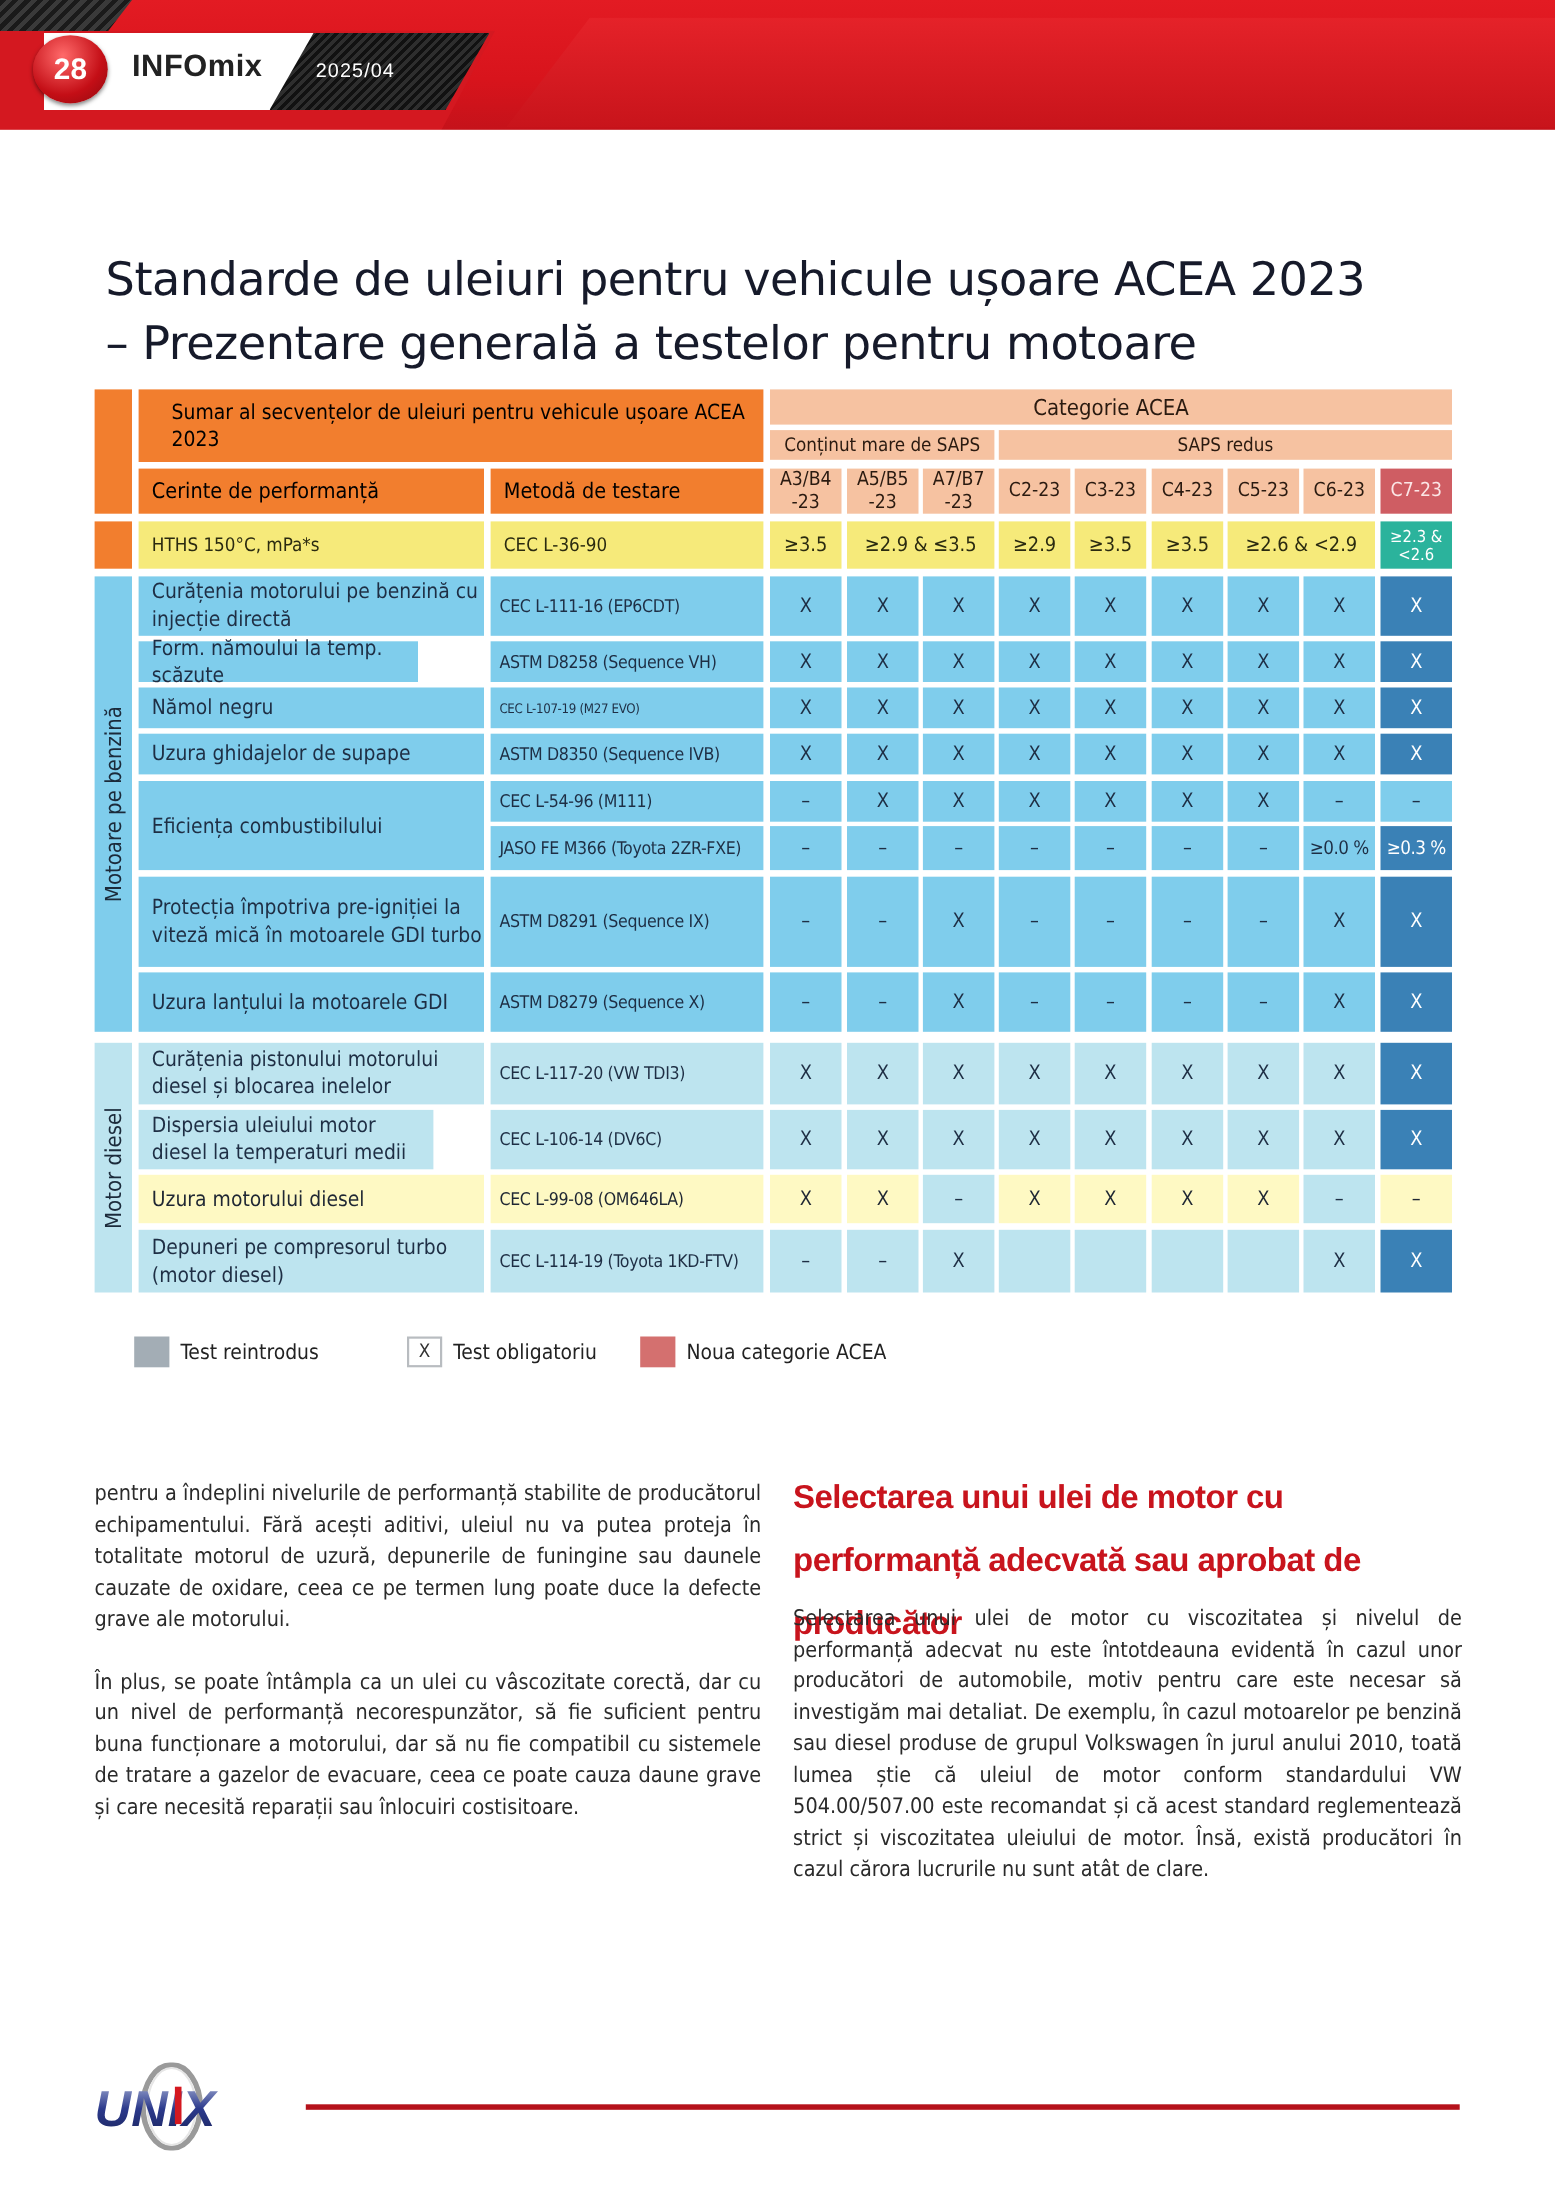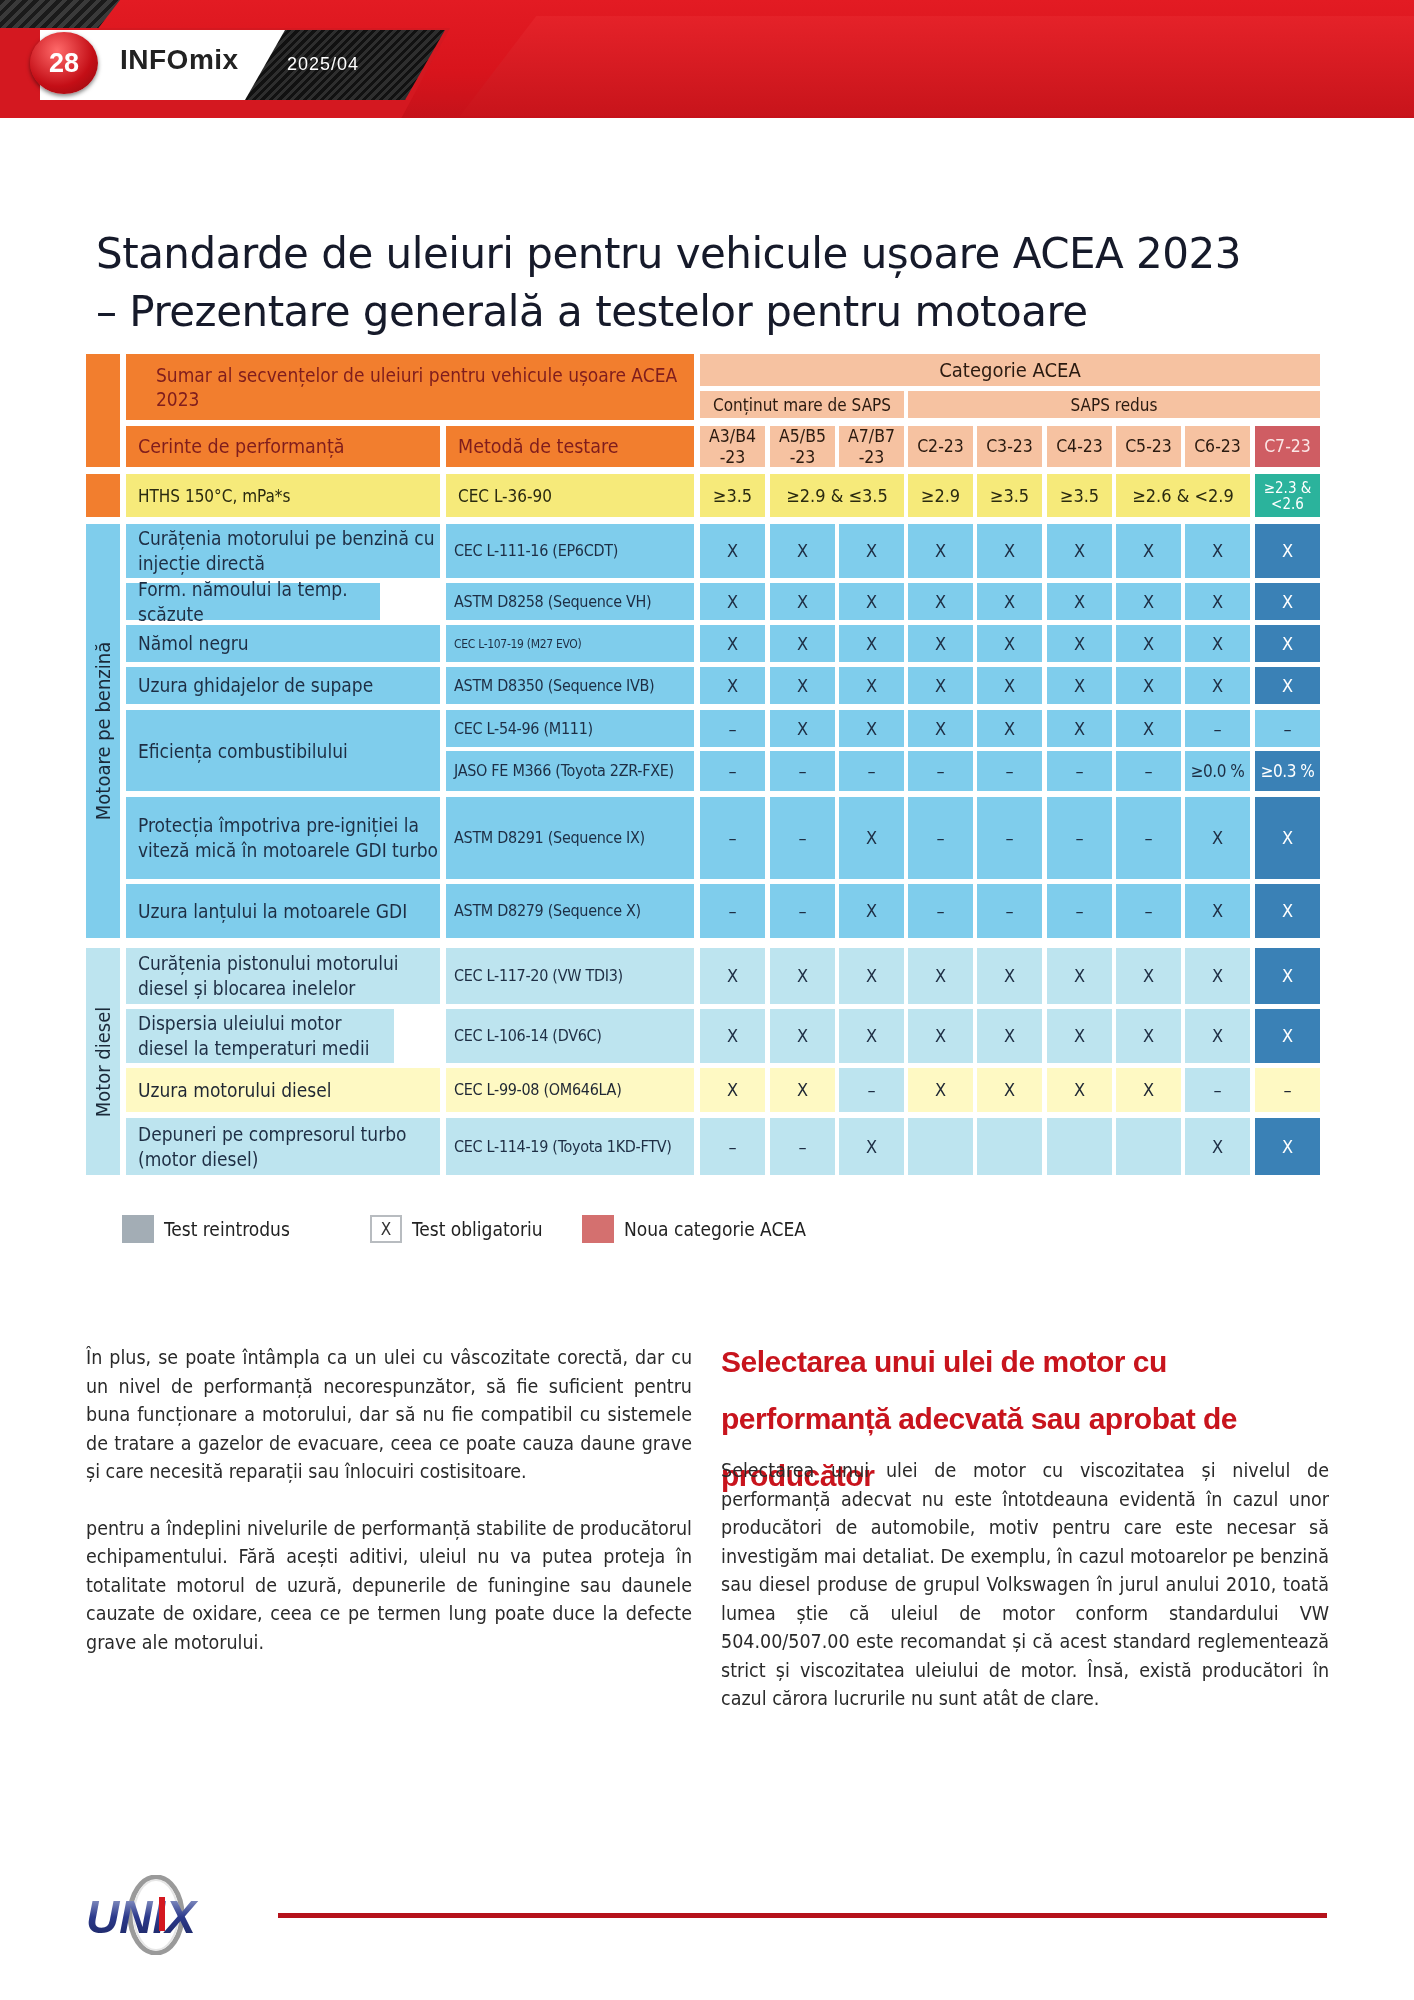--- a/index.html
+++ b/index.html
@@ -15,21 +15,21 @@
   .page-badge { position:absolute; left:30px; top:32px; width:68px; height:62px; border-radius:50%; background:radial-gradient(circle at 40% 30%,#ff6a6a,#c40e16 60%,#8c0a0f); color:#fff; font-weight:bold; font-size:27px; display:flex; align-items:center; justify-content:center; box-shadow:0 2px 4px rgba(0,0,0,.5); font-family:"Liberation Sans",sans-serif; }
   .brand { position:absolute; left:120px; top:44px; font-size:28px; font-weight:bold; color:#222; font-family:"Liberation Sans",sans-serif; letter-spacing:.5px; }
   .issue { position:absolute; left:287px; top:54px; font-size:18px; color:#fff; font-family:"Liberation Sans",sans-serif; letter-spacing:1px; }
   .section-title { position:absolute; left:511px; top:42px; font-size:36px; font-weight:bold; color:#fff; font-family:"Liberation Sans",sans-serif; letter-spacing:1px; }
 
   .doc-title { position:absolute; left:96px; top:225px; width:1240px; font-family:"DejaVu Sans",sans-serif; font-size:42px; line-height:58px; color:#161a2a; font-weight:500; letter-spacing:-.5px; }
 
   
   .tbl { position:absolute; left:86px; top:354px; width:1238px; }
   .cell { position:absolute; box-sizing:border-box; display:flex; align-items:center; font-size:18px; line-height:24px; }
-  .c-orange { background:#f27e2e; color:#7f1d1d; }
+  .c-orange { background:#f27e2e; color:#000000; }
   .c-peach { background:#f6c2a1; color:#2a1a10; justify-content:center; }
   .c-yellow { background:#f6ea7a; color:#2a2a10; }
   .c-blue { background:#7fcdec; color:#1e2e44; }
   .c-lblue { background:#bde4ef; color:#1e2e44; }
   .c-grey { background:#fef9c3; color:#1f2733; }
   .c-dark { background:#3a81b6; color:#ffffff; justify-content:center; }
   .c-red { background:#cf5d63; color:#fbe6e6; justify-content:center; }
   .c-teal { background:#2bb39c; color:#ffffff; justify-content:center; }
   .mark { justify-content:center; font-size:18px; }
   .pad { padding-left:12px; }
@@ -243,22 +243,22 @@
     <div class="leg-sw" style="border:2px solid #b8bcc0;background:#fff;color:#333;">X</div>
     <span>Test obligatoriu</span>
   </div>
   <div class="leg-item" style="left:460px;">
     <div class="leg-sw" style="background:#d4706f;"></div>
     <span>Noua categorie ACEA</span>
   </div>
 </div>
 
 <div class="col" style="left:86px; top:1344px; width:606px;">
+  <p>pentru a îndeplini nivelurile de performanță stabilite de producătorul echipamentului. Fără acești aditivi, uleiul nu va putea proteja în totalitate motorul de uzură, depunerile de funingine sau daunele cauzate de oxidare, ceea ce pe termen lung poate duce la defecte grave ale motorului.</p>
   <p>În plus, se poate întâmpla ca un ulei cu vâscozitate corectă, dar cu un nivel de performanță necorespunzător, să fie suficient pentru buna funcționare a motorului, dar să nu fie compatibil cu sistemele de tratare a gazelor de evacuare, ceea ce poate cauza daune grave și care necesită reparații sau înlocuiri costisitoare.</p>
-  <p>pentru a îndeplini nivelurile de performanță stabilite de producătorul echipamentului. Fără acești aditivi, uleiul nu va putea proteja în totalitate motorul de uzură, depunerile de funingine sau daunele cauzate de oxidare, ceea ce pe termen lung poate duce la defecte grave ale motorului.</p>
 </div>
 
 <div class="sub-h">Selectarea unui ulei de motor cu performanță adecvată sau aprobat de producător</div>
 
 <div class="col" style="left:721px; top:1457px; width:608px;">
   <p>Selectarea unui ulei de motor cu viscozitatea și nivelul de performanță adecvat nu este întotdeauna evidentă în cazul unor producători de automobile, motiv pentru care este necesar să investigăm mai detaliat. De exemplu, în cazul motoarelor pe benzină sau diesel produse de grupul Volkswagen în jurul anului 2010, toată lumea știe că uleiul de motor conform standardului VW 504.00/507.00 este recomandat și că acest standard reglementează strict și viscozitatea uleiului de motor. Însă, există producători în cazul cărora lucrurile nu sunt atât de clare.</p>
 </div>
 
 <div class="footer-logo">
   <svg width="170" height="80" viewBox="0 0 170 80">

